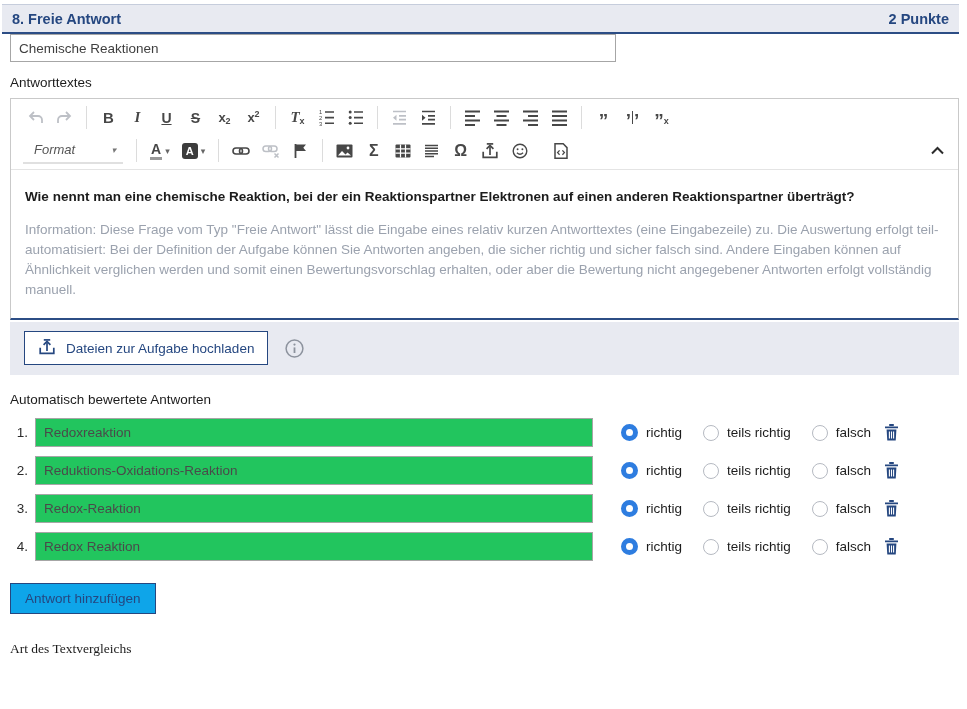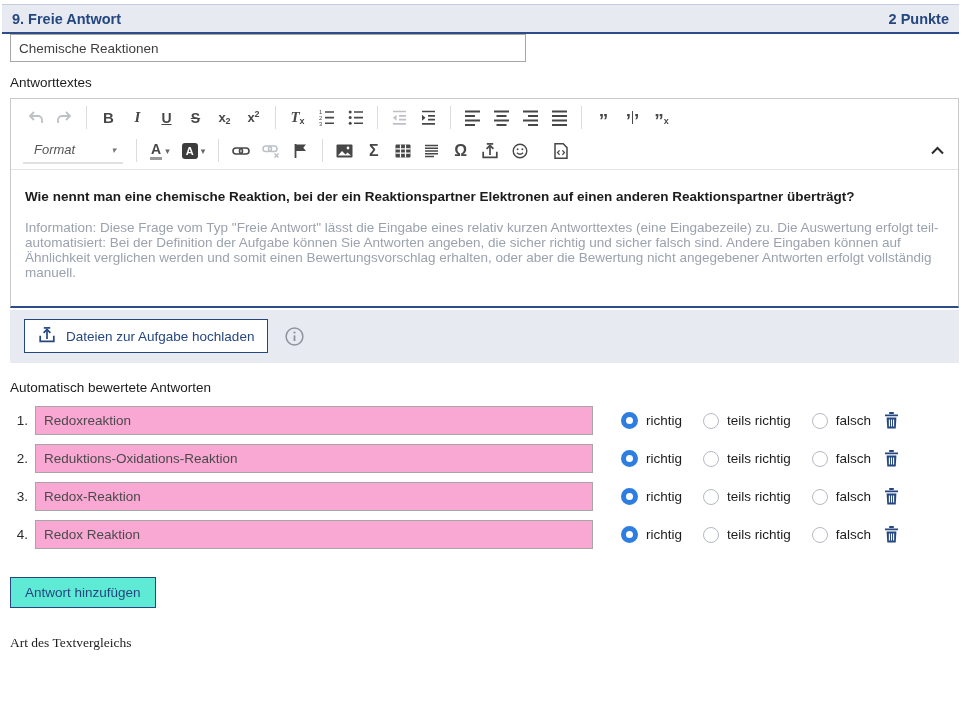--- a/index.html
+++ b/index.html
@@ -20,21 +20,21 @@
     font-weight:bold; font-size:14.5px; color:#254780;
   }
 
   .content { padding-left:8px; }
 
   .field-label { margin:13px 0 8px; }
   .field-label.bold { font-weight:bold; }
   .req { color:#e23c5f; margin-left:1px; }
 
   .text-input {
-    width:516px; height:28px; border:1px solid #a6a6a6; background:#fff;
+    width:606px; height:28px; border:1px solid #a6a6a6; background:#fff;
     padding:0 8px; font-family:inherit; font-size:13.5px; color:#3f3f3f; display:block;
   }
 
   
   .editor { margin-top:6px; border:1px solid #c9c9c9; border-bottom:2px solid #2c4d85; background:#fff; }
   .editor-toolbar { border-bottom:1px solid #e4e4e4; position:relative; padding:2px 0; }
   .toolbar-row { display:flex; align-items:center; height:33px; padding:0 10px; }
   .tb-btn {
     height:26px; min-width:25px; padding:0 4px; margin:0 2px;
     display:inline-flex; align-items:center; justify-content:center;
@@ -49,60 +49,60 @@
     display:inline-flex; align-items:center; justify-content:space-between;
     width:100px; height:27px; margin:0 6px 0 2px; padding:0 7px 0 11px;
     color:#555; font-size:13px; border-bottom:2px solid #e0e0e0; cursor:pointer;font-style:italic;
   }
   .fmt-caret { font-size:9px; color:#777; }
   .collapse-btn {
     position:absolute; right:12px; top:42px; background:none; border:0; padding:2px; cursor:pointer;
   }
   .editor-content { padding:8px 14px 10px; min-height:136px; cursor:text; }
   .editor-content p.question { margin:8px 0 0; font-weight:bold; line-height:21px; }
-  .editor-content p.info { margin:13px 0 8px; color:#9ba2ae; line-height:15px; }
+  .editor-content p.info { margin:13px 0 8px; color:#9ba2ae; line-height:20px; }
 
   
   .upload-strip { background:#e8eaf1; margin-top:2px; padding:9px 0 10px 14px; display:flex; align-items:center; }
   .upload-btn {
     display:inline-flex; align-items:center; gap:10px;
     background:#fff; border:1.5px solid #254780; color:#254780;
     height:30px; padding:16px 13px; font-family:inherit; font-size:13.5px; cursor:pointer;
   }
   .info-icon { color:#8d939e; margin-left:17px; display:inline-flex; cursor:pointer; }
 
   
   .answers-label { margin:17px 0 11px; }
   .answer-row { display:flex; align-items:center; margin-bottom:9px; }
   .row-num { width:18px; text-align:right; margin-right:7px; color:#2b2b2b; }
   .answer-input {
-    width:558px; height:29px; border:1px solid #a6a6a6; background:#f9a8d4;
+    width:558px; height:29px; border:1px solid #a6a6a6; background:#22c55e;
     padding:0 8px; font-family:inherit; font-size:13.5px; color:#4a4a4a;
   }
   .opt { display:inline-flex; align-items:center; margin-left:21px; cursor:pointer; }
   .answer-input + .opt { margin-left:28px; }
   .opt-label { margin-left:8px; color:#1d1d1d; }
   .radio { width:16px; height:16px; border-radius:50%; border:1px solid #b6bac2; background:#fff; flex:0 0 auto; }
   .radio.checked { width:17px; height:17px; border:5px solid #2e7de0; }
   .trash-btn { margin-left:13px; background:none; border:0; padding:0; color:#254780; cursor:pointer; display:inline-flex; }
 
   .add-btn {
-    margin-top:19px; background:#5eead4; border:1.5px solid #254780; color:#254780;
+    margin-top:13px; background:#0ea5e9; border:1.5px solid #254780; color:#254780;
     height:31px; padding:0 14px; font-family:inherit; font-size:13.5px; cursor:pointer;
   }
 
   .compare-label { margin:27px 0 9px;font-family:Liberation Serif, serif; }
 </style>
 </head>
 <body>
 
 <div class="page">
 
   <div class="qheader">
-    <span>9. Freie Antwort</span>
+    <span>8. Freie Antwort</span>
     <span>2 Punkte</span>
   </div>
 
   <div class="content">
 
     <input type="text" class="text-input" value="Chemische Reaktionen" style="">
 
     <div class="field-label">Antworttextes</div>
 
     <div class="editor">

